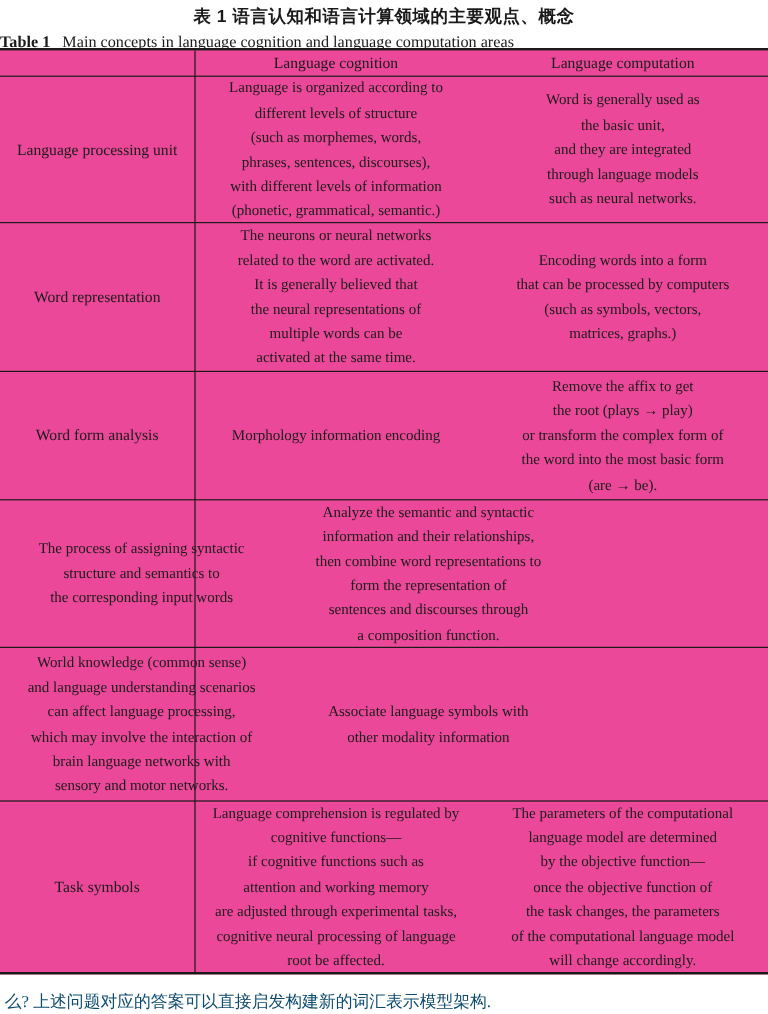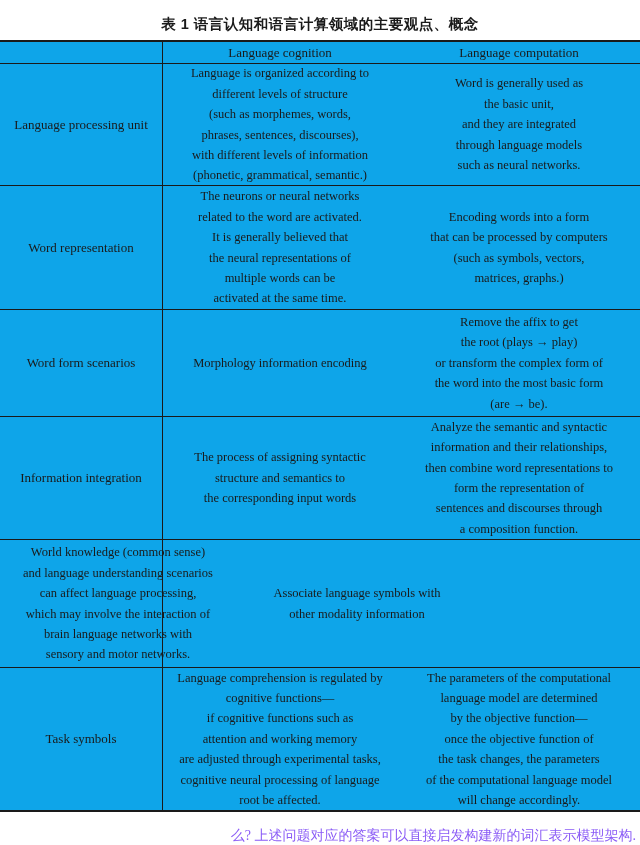--- a/index.html
+++ b/index.html
@@ -4,21 +4,21 @@
 <style>
   * { margin: 0; padding: 0; box-sizing: border-box; }
   html, body { background: #ffffff; }
   body {
     width: 640px; height: 845px;
     font-family: "Liberation Serif", "DejaVu Serif", serif;
     color: #1a1a1a;
     overflow: hidden;
     position: relative;
   }
-  .caption-block { padding-top: 14px; }
+  .caption-block { padding-top: 4px; }
   .title-zh {
     text-align: center;
     font-weight: bold;
     font-size: 14.5px;
     line-height: 20px;
     font-family: "Liberation Sans", "DejaVu Sans", sans-serif;
     letter-spacing: 0.5px;
   }
   .title-en {
     text-align: left;
@@ -27,21 +27,21 @@
     margin-top: 2px;
   }
   .title-en .bold { font-weight: bold; margin-right: 10px; }
 
   .tbl {
     position: absolute;
     left: 0; top: 40px;
     width: 640px;
     border-top: 2px solid #1a1a1a;
     border-bottom: 2px solid #1a1a1a;
-    background: #0ea5e9;
+    background: #ec4899;
   }
   
   .tbl::before {
     content: "";
     position: absolute;
     left: 162px; top: 0; bottom: 0;
     width: 1px;
     background: #1a1a1a;
   }
   .thead, .trow { display: flex; width: 100%; }
@@ -73,23 +73,22 @@
     line-height: 20.4px;
     white-space: pre-line;
     padding: 1px 2px;
   }
   .footer-text {
     position: absolute;
     left: 4px; top: 826px;
     width: 632px;
     font-size: 14px;
     line-height: 19px;
-    color: #8b5cf6;
+    color: #0c4a6e;
     font-family: "Liberation Serif", "DejaVu Serif", serif;
-    text-align: right;
   }
 </style>
 </head>
 <body>
 
 <div class="caption-block">
   <div class="title-zh">表 1  语言认知和语言计算领域的主要观点、概念</div>
   <div class="title-en">
     <span class="bold">Table 1</span><span>Main concepts in language cognition and language computation areas</span>
   </div>
@@ -125,31 +124,30 @@
 the neural representations of
 multiple words can be
 activated at the same time.</div>
     <div class="c3 cell">Encoding words into a form
 that can be processed by computers
 (such as symbols, vectors,
 matrices, graphs.)</div>
   </div>
 
   <div class="trow r3">
-    <div class="c1 lcell">Word form scenarios</div>
+    <div class="c1 lcell">Word form analysis</div>
     <div class="c2 cell">Morphology information encoding</div>
     <div class="c3 cell">Remove the affix to get
 the root (plays → play)
 or transform the complex form of
 the word into the most basic form
 (are → be).</div>
   </div>
 
   <div class="trow r4">
-    <div class="c1 lcell">Information integration</div>
     <div class="c2 cell">The process of assigning syntactic
 structure and semantics to
 the corresponding input words</div>
     <div class="c3 cell">Analyze the semantic and syntactic
 information and their relationships,
 then combine word representations to
 form the representation of
 sentences and discourses through
 a composition function.</div>
   </div>

